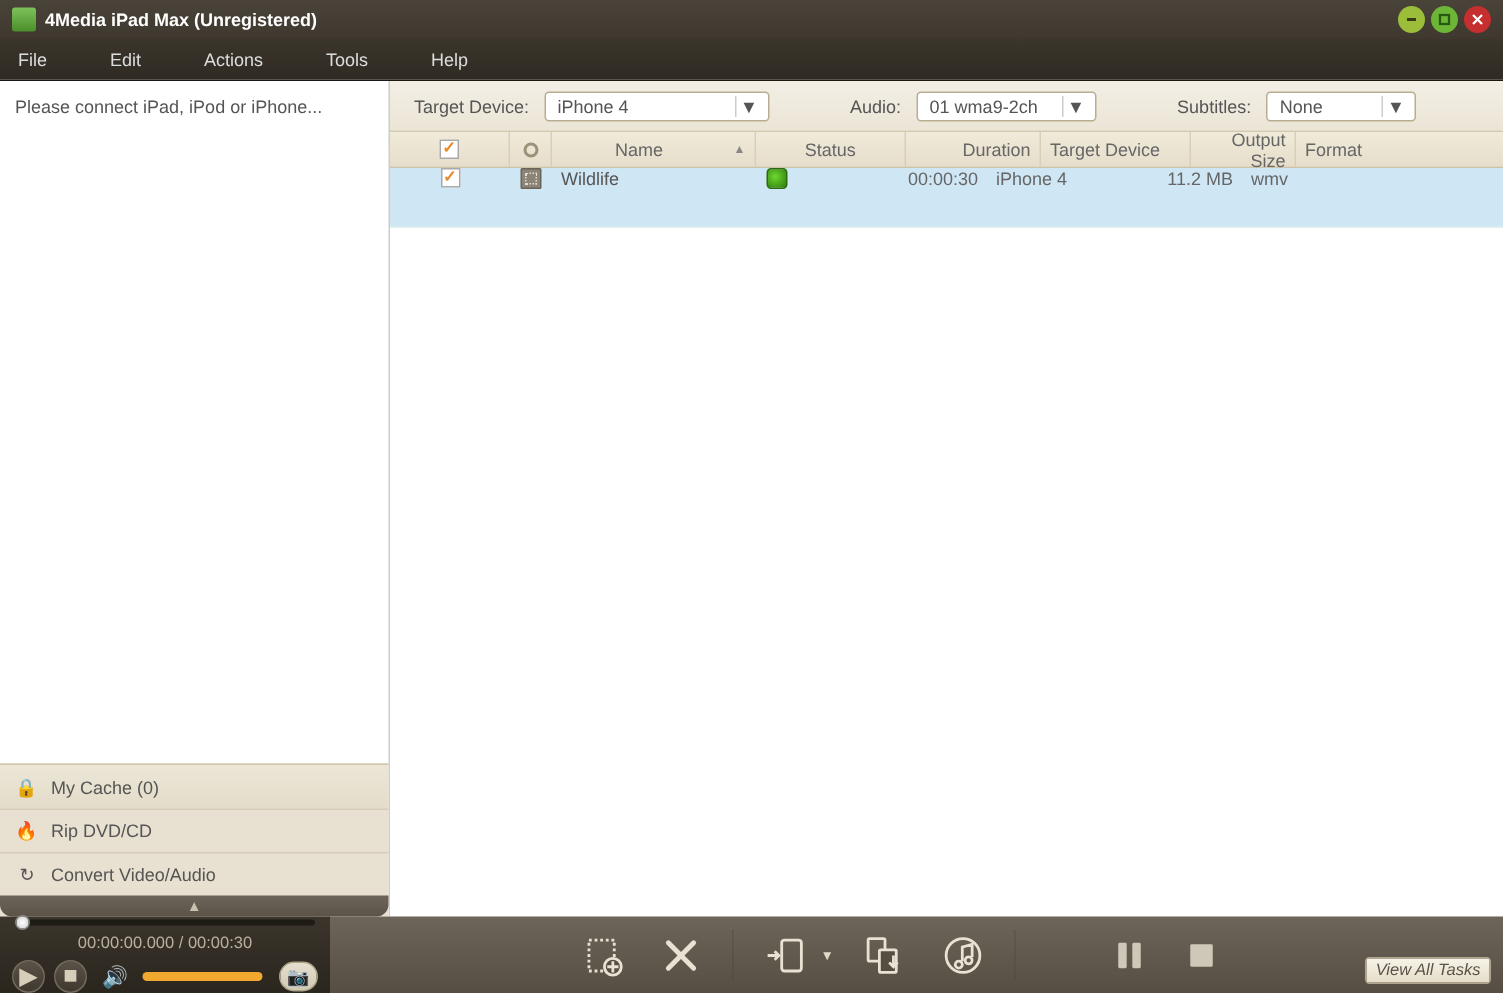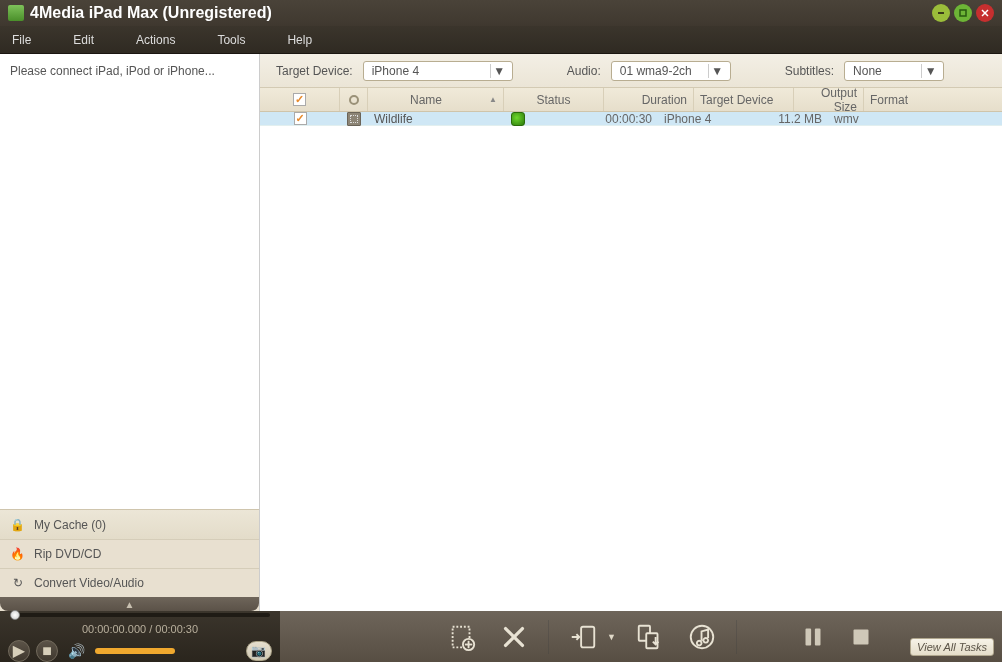--- a/index.html
+++ b/index.html
@@ -1,18 +1,18 @@
 <!DOCTYPE html>
 <html><head>
 <meta charset="utf-8">
 <style>
 * { margin: 0; padding: 0; box-sizing: border-box; font-family: Arial, sans-serif; }
 body { width: 1002px; height: 662px; overflow: hidden; background: #fff; }
 
-.titlebar { height: 26px; background: linear-gradient(#4a4339, #3f382f); display: flex; align-items: center; padding: 0 8px; color: #fff; font-size: 16px; font-weight: bold; }
+.titlebar { height: 26px; background: linear-gradient(#4a4339, #3f382f); display: flex; align-items: center; padding: 0 8px; color: #fff; font-size: 12px; font-weight: bold; }
 .titlebar .app-icon { width: 16px; height: 16px; margin-right: 6px; background: linear-gradient(#7ec25a,#4a8f2a); border-radius: 2px; display:inline-block; }
 .titlebar .title-text { flex: 1; }
 .titlebar .win-btns { display: flex; gap: 4px; }
 .titlebar .win-btn { width: 18px; height: 18px; border-radius: 50%; display: flex; align-items: center; justify-content: center; cursor: pointer; }
 .min-btn { background: #9bbd3a; }
 .max-btn { background: #6db536; }
 .close-btn { background: #c62f2f; }
 
 .menubar { height: 28px; background: linear-gradient(#3b352c, #2f2a22); display: flex; align-items: center; padding: 0 12px; gap: 42px; color: #ddd; font-size: 12px; border-bottom: 1px solid #1a1611; }
 .menubar .menu-item { cursor: pointer; }
@@ -43,36 +43,36 @@
 .th-type { width: 28px; justify-content:center;}
 .th-name { width: 100px; position:relative;margin-left:36px;}
 .th-status { width: 100px; justify-content:center;}
 .th-duration { width: 90px; justify-content:flex-end;}
 .th-target { width: 100px;}
 .th-size { width: 70px; justify-content:flex-end;text-align:right;}
 .th-format { flex:1; border-right:none;}
 .sort-arrow{ position:absolute; right:6px; top:7px; font-size:8px; color:#888;}
 
 .table-body { flex: 1; background: #fff; overflow: auto; }
-.row { height: 14px; display: flex; align-items: center; font-size: 12px; color: #666; background: #cfe7f5; border-bottom:1px solid #e2efef;}
+.row { height: 40px; display: flex; align-items: flex-start; font-size: 12px; color: #666; background: #cfe7f5; border-bottom:1px solid #e2efef;}
 .td { padding: 0 6px; }
 .td-check { width: 80px; display:flex; justify-content:center;}
 .td-type { width: 28px; display:flex; justify-content:center;}
 .td-name { width: 100px; color:#555;}
 .td-status { width: 100px; display:flex; justify-content:center; align-items:center;}
 .td-duration { width: 90px; text-align:right;}
 .td-target { width: 100px;}
 .td-size { width: 70px; text-align:right;}
 .td-format { flex:1;}
 .checkbox { width:13px; height:13px; border:1px solid #aaa; background:#fff; display:inline-flex; align-items:center; justify-content:center; }
 .checkbox.checked::after{ content:'✓'; font-size:11px; color:#e78b2e; font-weight:bold; line-height:1;}
 .status-dot{ width:14px; height:14px; border-radius:3px; background:radial-gradient(circle at 40% 40%, #6ed82e, #2c7a0c); border:1px solid #2a6c0a;}
 .file-icon{ width:14px; height:14px; background:#8c8475; border:1px solid #6b6458; border-radius:1px; position:relative;}
 .file-icon::before{content:''; position:absolute; left:2px; right:2px; top:2px; bottom:2px; border:1px dotted #ddd;}
-.player-bar { height: 51px; width:280px; background: linear-gradient(#3b352c,#2a251d); display:flex; flex-direction:column; }
+.player-bar { height: 51px; width:220px; background: linear-gradient(#3b352c,#2a251d); display:flex; flex-direction:column; }
 .time-row{ height:20px; display:flex; align-items:center; justify-content:center; font-size:11px; color:#b8af9c;}
 .seek-row{ height:8px; padding:0 10px; display:flex; align-items:center;}
 .seek-bar{flex:1; height:4px; background:#1f1b15; border-radius:2px; position:relative;}
 .seek-knob{position:absolute; left:0; top:-3px; width:10px; height:10px; border-radius:50%; background:radial-gradient(#fff,#ccc); border:1px solid #888;}
 .ctrl-row{ flex:1; display:flex; align-items:center; padding:0 8px; gap:6px;}
 .rnd-btn{ width:22px; height:22px; border-radius:50%; background:linear-gradient(#5b5348,#3f382e); border:1px solid #726a5c; display:inline-flex; align-items:center; justify-content:center; color:#d6ceb9; cursor:pointer;}
 .vol-icon{ color:#c2b9a4; font-size:14px; margin-left:4px;}
 .vol-bar{ width:80px; height:6px; background:linear-gradient(90deg,#f0a82e 0%, #f0a82e 100%); border-radius:3px; margin-left:4px;}
 .cam-btn{ margin-left:auto; width:26px; height:20px; border-radius:10px; background:linear-gradient(#e6dfce,#d0c8b3); border:1px solid #aba388; display:inline-flex; align-items:center; justify-content:center; color:#5b5448; cursor:pointer; font-size:12px;}
 

